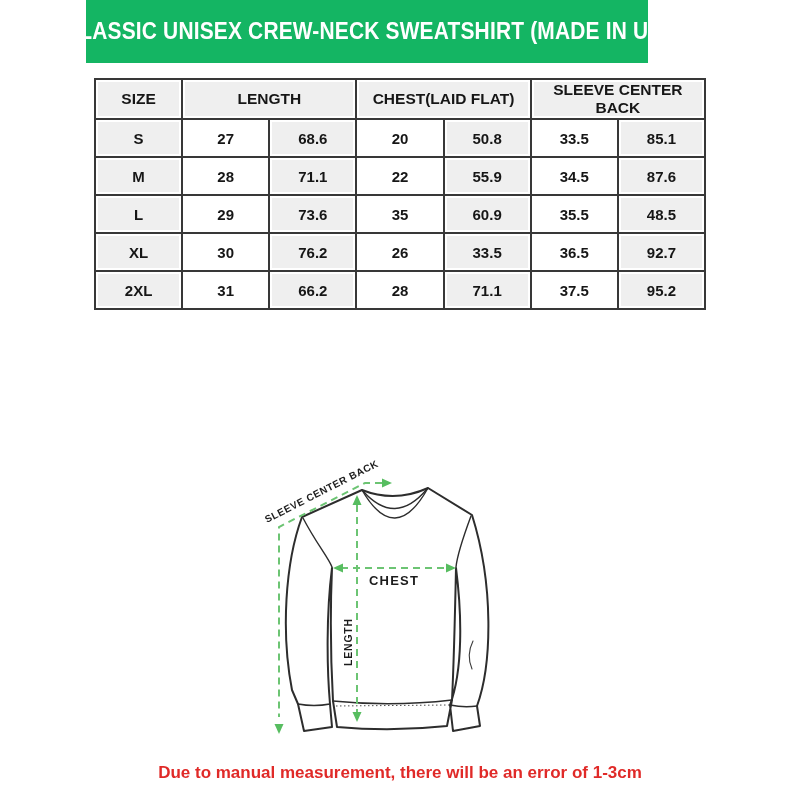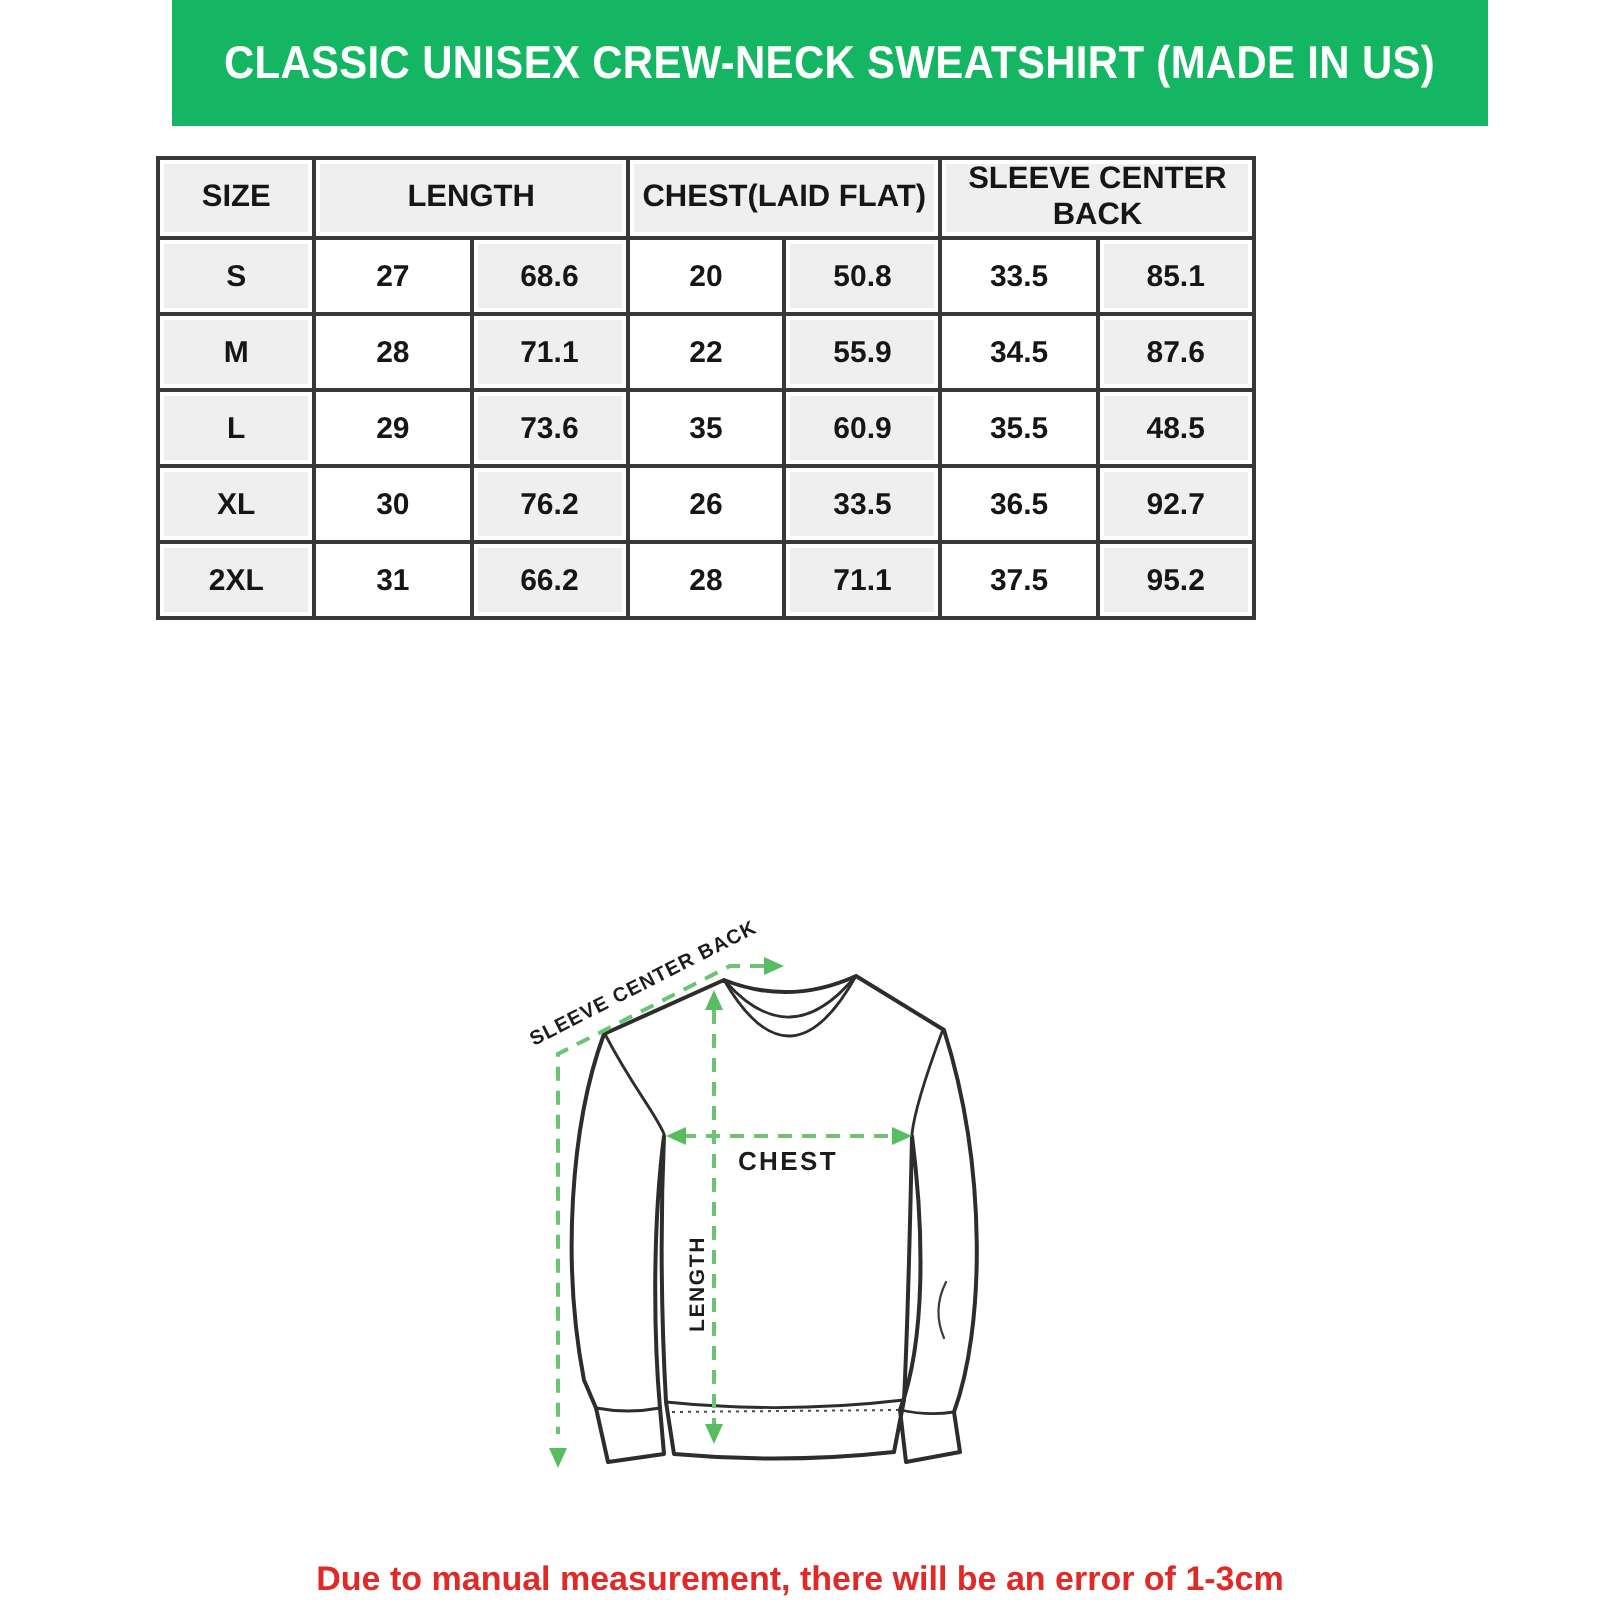--- a/index.html
+++ b/index.html
@@ -12,31 +12,31 @@
     --green:#14b563;
     --mgreen:#6cc473;
     --mgreen-dark:#57bd60;
     --red:#e02a28;
     --gray:#efefef;
     --border:#383838;
     --ink:#161616;
   }
   
   .banner{
-    position:absolute;left:86px;top:0;width:658px;height:63px;
+    position:absolute;left:86px;top:0;width:562px;height:63px;
     background:var(--green);
     display:flex;align-items:center;justify-content:center;
   }
   .banner span{
     color:#fff;font-weight:700;font-size:23px;letter-spacing:.2px;
     transform:scaleX(.91);white-space:nowrap;
   }
   
   .size-table{
-    position:absolute;left:78px;top:78px;width:550px;
+    position:absolute;left:94px;top:78px;width:612px;
     border-collapse:collapse;table-layout:fixed;
     border:2px solid var(--border);
   }
   .size-table th,.size-table td{
     border:2px solid var(--border);
     text-align:center;vertical-align:middle;
     font-weight:700;color:var(--ink);
     font-size:15px;background:#ffffff;
     padding:0;
   }
@@ -52,21 +52,21 @@
   .detail{fill:none;stroke:#2d2d2d;stroke-width:1.4;stroke-linecap:round;}
   .detail-thin{fill:none;stroke:#3a3a3a;stroke-width:1.1;stroke-linecap:round;}
   .stitch{fill:none;stroke:#4a4a4a;stroke-width:1;stroke-dasharray:1.5 2.5;}
   .m-line{fill:none;stroke:var(--mgreen);stroke-width:2;stroke-dasharray:7 5;}
   .m-arrow{fill:var(--mgreen-dark);stroke:none;}
   .m-label{fill:#1c1c1c;font-family:"Liberation Sans",sans-serif;font-weight:700;}
   
   .note{
     position:absolute;left:0;top:763px;width:800px;
     text-align:center;color:var(--red);
-    font-weight:700;font-size:17px;margin-top:17px;
+    font-weight:700;font-size:17px;
   }
 </style>
 </head>
 <body>
 
 <div class="banner">
   <span>CLASSIC UNISEX CREW-NECK SWEATSHIRT (MADE IN US)</span>
 </div>
 
 <table class="size-table">

